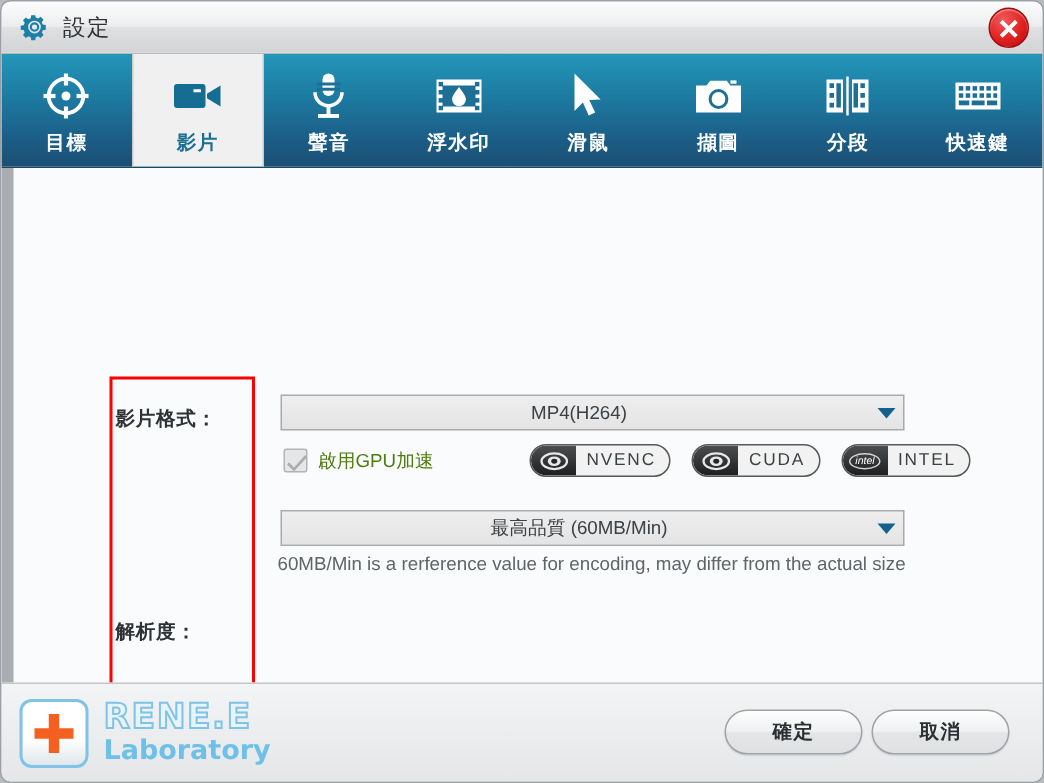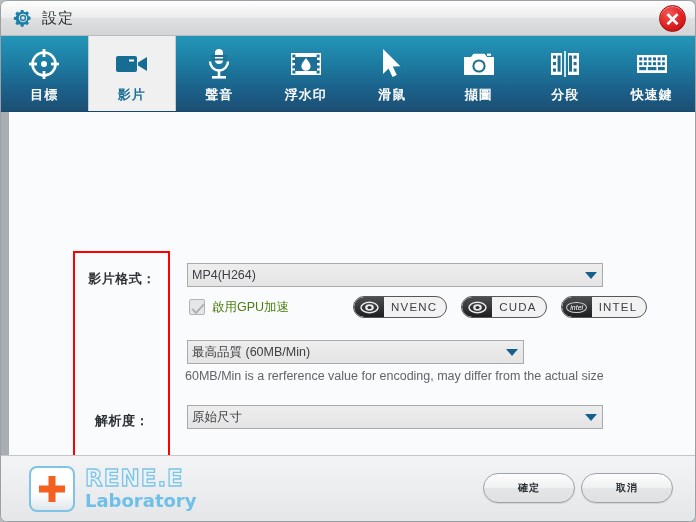--- a/index.html
+++ b/index.html
@@ -92,35 +92,35 @@
     left: 64px; top: 139px;
     width: 97px; height: 236px;
     border: 2px solid #ff0000;
     pointer-events: none;
   }
 
   .flabel {
     position: absolute;
     font-size: 13px; font-weight: bold;
     color: #2e3235; letter-spacing: .5px;
-    text-align: center;
+    text-align: left;
     width: 90px;
   }
 
   .fld {
     position: absolute;
     height: 24px;
     background: linear-gradient(to bottom,#eeeeee,#e4e4e4);
     border: 1px solid #a9aaab;
     display: flex; align-items: center;
   }
   .fld .val {
     font-size: 12.5px; color: #3c4145;
     padding-left: 4px; flex: 1 1 auto;
-    white-space: nowrap; overflow: hidden;
+    white-space: nowrap; overflow: hidden; text-align: center;
   }
   .fld .caret {
     width: 22px; display: flex; align-items: center; justify-content: center;
   }
   .fld .caret i {
     display:block;
     width: 0; height: 0;
     border-left: 6px solid transparent;
     border-right: 6px solid transparent;
     border-top: 7px solid #14628b;
@@ -170,21 +170,21 @@
     border: 1px solid #cfd3d6; border-radius: 50%;
     padding: 1px 3px; font-style: italic; line-height: 1;
   }
 
   
   #footer {
     flex: 0 0 66px; height: 66px;
     background: linear-gradient(to bottom,#f3f4f5,#e4e6e8);
     border-top: 1px solid #c3c7ca;
     position: relative;
-    display: flex;  padding-left: 16px;
+    display: flex; 
   }
   #logo { display:flex; align-items:center; margin-left: 12px; }
   #logo-mark {
     width: 46px; height: 46px;
     border: 2px solid #7fc4e8; border-radius: 8px;
     background: linear-gradient(to bottom,#ffffff 60%,#dfe6ea 100%);
     display:flex; align-items:center; justify-content:center;
   }
   #logo-text { margin-left: 10px; line-height: 1; }
   #logo-name {
@@ -196,21 +196,21 @@
   #logo-sub {
     font-size: 18px; font-weight: bold; color: #6fc0e8;
     margin-top: 2px; font-family: "DejaVu Sans", sans-serif;
   }
   .fbtn {
     position: absolute; top: 17px;
     width: 92px; height: 30px;
     border: 1px solid #9ea3a7;
     border-radius: 15px;
     background: linear-gradient(to bottom,#fdfdfd,#f0f1f2 48%,#e3e5e6 52%,#dfe1e3);
-    font-size: 10px; font-weight: bold; color: #2c3033;
+    font-size: 13px; font-weight: bold; color: #2c3033;
     letter-spacing: 1px;
     cursor: pointer;
     display:flex; align-items:center; justify-content:center;
     box-shadow: 0 1px 1px rgba(0,0,0,.10);
   }
   #btn-ok { right: 120px; }
   #btn-cancel { right: 22px; }
 </style>
 </head>
 <body>
@@ -405,35 +405,29 @@
           <span class="blabel">CUDA</span>
         </div>
         <div class="badge">
           <span class="bico">
             <span class="intel-ico">intel</span>
           </span>
           <span class="blabel">INTEL</span>
         </div>
       </div>
 
-      <div class="fld" style="left:178px; top:228px; width:337px;">
+      <div class="fld" style="left:178px; top:228px; width:416px;">
         <span class="val">最高品質 (60MB/Min)</span>
         <span class="caret">
             <i></i>
           </span>
       </div>
       <div id="hint">60MB/Min is a rerference value for encoding, may differ from the actual size</div>
 
       <div class="flabel" style="left:68px; top:300px;">解析度：</div>
-      <div class="fld" style="left:178px; top:293px; width:416px;">
-        <span class="val">原始尺寸</span>
-        <span class="caret">
-            <i></i>
-          </span>
-      </div>
 
     </div>
   </div>
 
   <div id="footer">
     <div id="logo">
       <div id="logo-mark">
         <svg width="30" height="30" viewBox="0 0 30 30">
           <path d="M11.5 2h7v9.5H28v7h-9.5V28h-7v-9.5H2v-7h9.5z" fill="#f4601f"></path>
         </svg>

